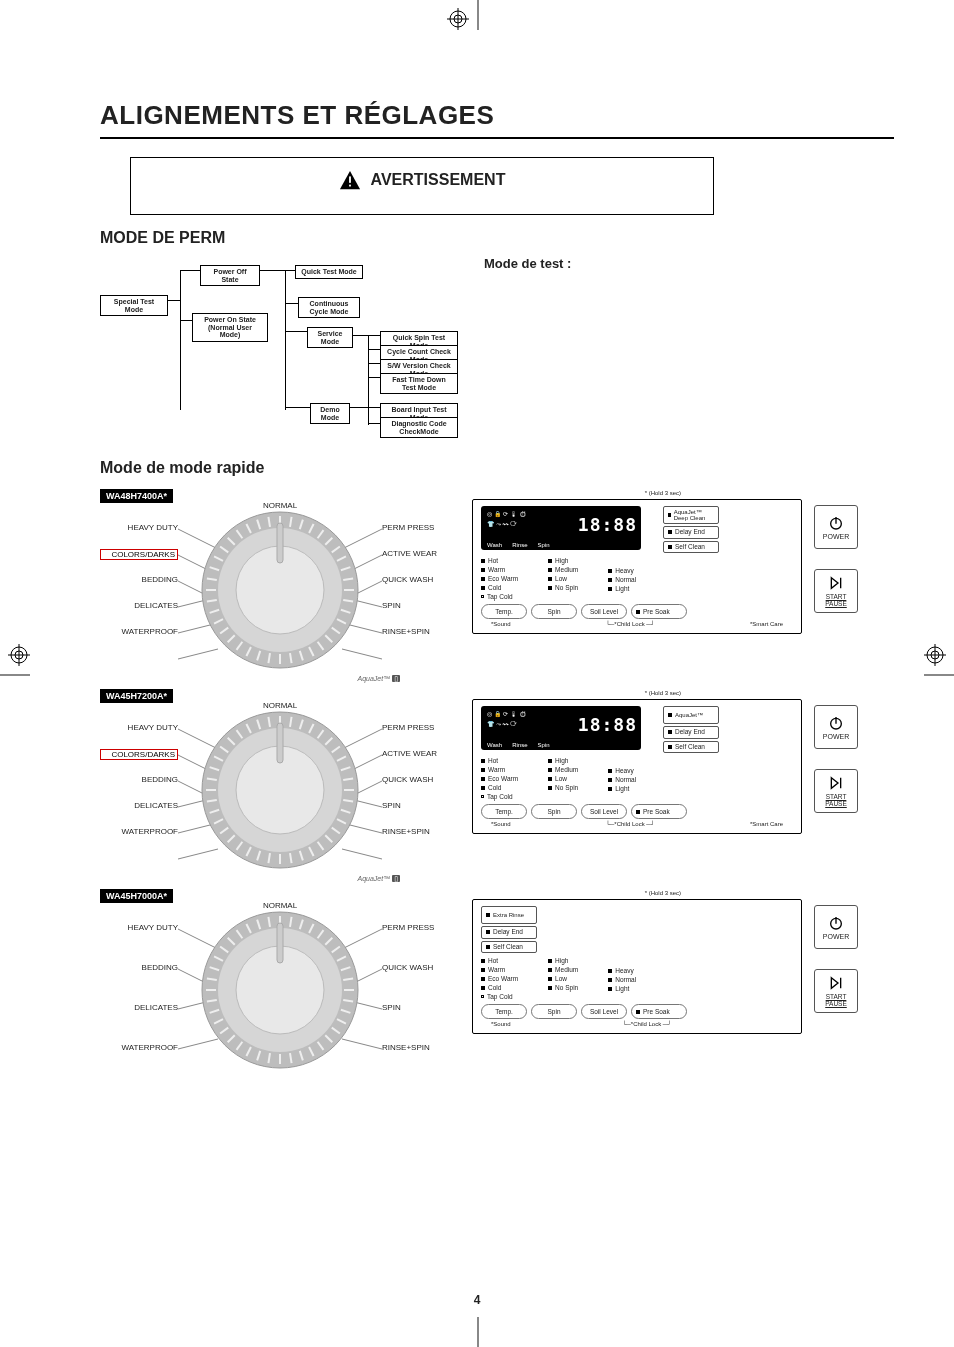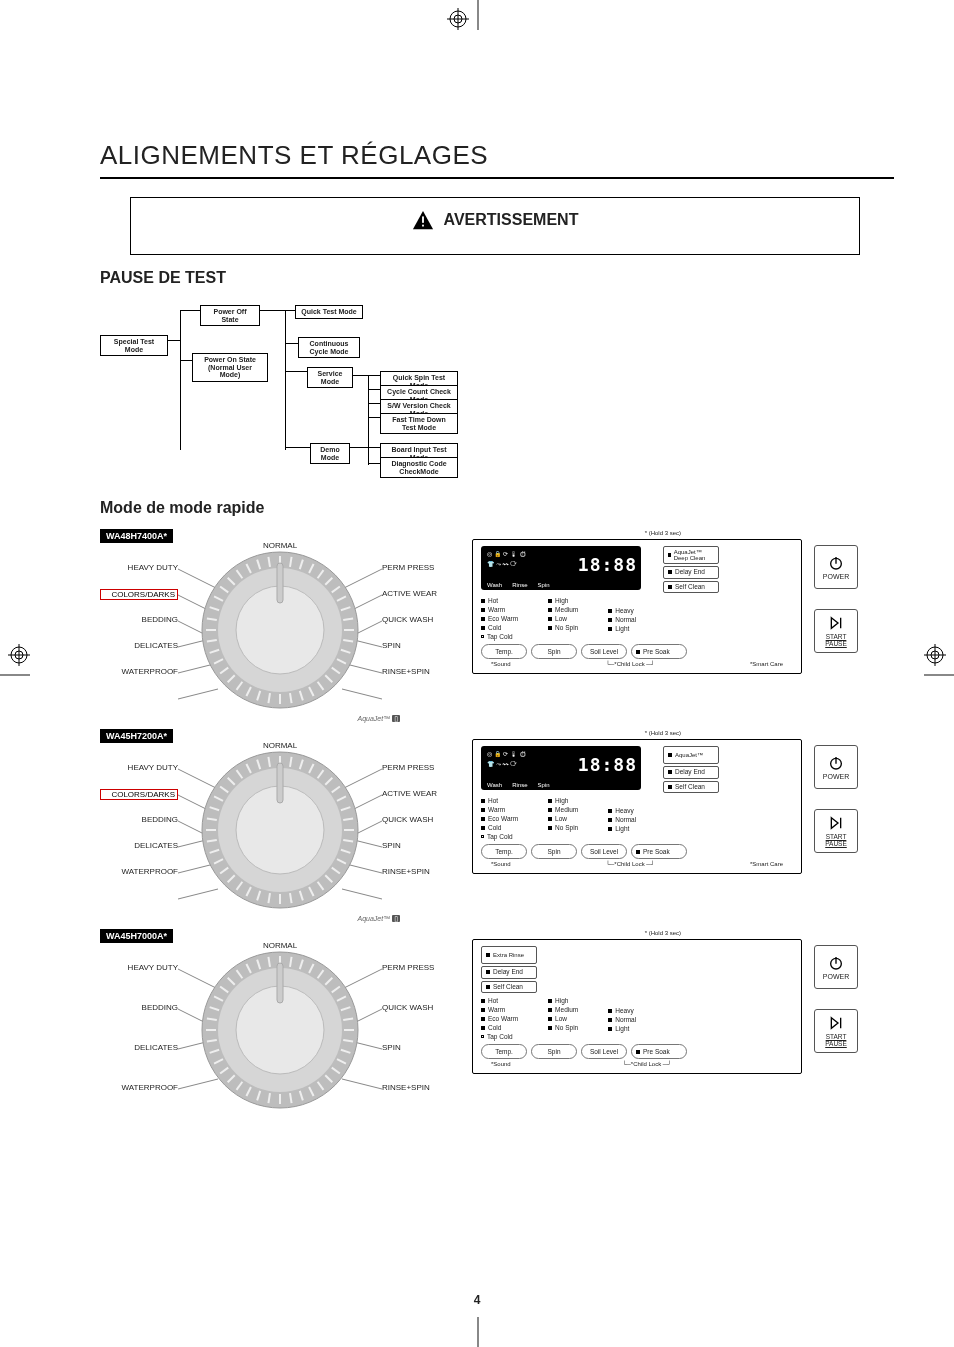--- a/index.html
+++ b/index.html
@@ -16,26 +16,26 @@
   .crop-t { top: 0; left: 50%; width: 0; height: 30px; }
   .crop-b { bottom: 0; left: 50%; width: 0; height: 30px; }
   .crop-l { left: 0; top: 50%; height: 0; width: 30px; }
   .crop-r { right: 0; top: 50%; height: 0; width: 30px; }
   .reg-mark { position: absolute; width: 22px; height: 22px; }
   .reg-mark svg { width: 100%; height: 100%; }
   .reg-t { top: 8px; left: calc(50% - 30px); }
   .reg-l { top: calc(50% - 30px); left: 8px; }
   .reg-r { top: calc(50% - 30px); right: 8px; }
 
-  h1 { font-size: 26px; font-weight: 400; letter-spacing: .5px; margin-bottom: 6px; margin-top: 40px; }
+  h1 { font-size: 26px; font-weight: 700; letter-spacing: .5px; margin-bottom: 6px; }
   .rule { border-top: 2px solid #000; margin-bottom: 18px; }
   h2 { font-size: 16px; font-weight: 800; margin: 14px 0 8px; }
   h3 { font-size: 13px; font-weight: 800; margin-bottom: 4px; }
 
-  .warning-box { border: 1.5px solid #000; padding: 12px 20px 16px; margin: 0 0 10px 30px; width: 730px; }
+  .warning-box { border: 1.5px solid #000; padding: 12px 20px 16px; margin: 0 0 10px 30px; width: 584px; }
   .warning-head { display: flex; align-items: center; justify-content: center; gap: 10px; font-size: 16px; font-weight: 800; margin-bottom: 8px; }
   .warn-icon { width: 22px; height: 20px; }
   .warning-text { font-size: 13px; line-height: 1.45; }
 
   .mode-row { display: flex; gap: 24px; }
   .flowchart { width: 360px; height: 190px; position: relative; font-size: 7px; font-weight: 700; }
   .fc-box { position: absolute; border: 1px solid #000; background: #fff; padding: 2px 4px; text-align: center; line-height: 1.1; }
   .fc-line { position: absolute; background: #000; }
 
   .desc { flex: 1; font-size: 13px; line-height: 1.45; }
@@ -112,21 +112,21 @@
       <svg viewBox="0 0 24 22">
           <path d="M12 1 L23 21 L1 21 Z" fill="#000"></path>
           <rect x="11" y="7" width="2" height="7" fill="#fff"></rect>
           <rect x="11" y="16" width="2" height="2" fill="#fff"></rect>
         </svg>
     </span>
     <span>AVERTISSEMENT</span>
   </div>
 </div>
 
-<h2>PAUSE DE TEST</h2>
+<h2>MODE DE PERM</h2>
 
 <div class="mode-row">
   <div class="flowchart">
     <div class="fc-box" style="left:0;top:40px;width:68px">Special Test Mode</div>
     <div class="fc-box" style="left:100px;top:10px;width:60px">Power Off State</div>
     <div class="fc-box" style="left:92px;top:58px;width:76px">Power On State
 (Normal User Mode)</div>
     <div class="fc-box" style="left:195px;top:10px;width:68px">Quick Test Mode</div>
     <div class="fc-box" style="left:198px;top:42px;width:62px">Continuous Cycle Mode</div>
     <div class="fc-box" style="left:207px;top:72px;width:46px">Service Mode</div>
@@ -149,20 +149,21 @@
     <div class="fc-line" style="left:185px;top:152px;width:25px;height:1px"></div>
     <div class="fc-line" style="left:268px;top:80px;width:1px;height:90px"></div>
     <div class="fc-line" style="left:253px;top:80px;width:27px;height:1px"></div>
     <div class="fc-line" style="left:268px;top:94px;width:12px;height:1px"></div>
     <div class="fc-line" style="left:268px;top:108px;width:12px;height:1px"></div>
     <div class="fc-line" style="left:268px;top:122px;width:12px;height:1px"></div>
     <div class="fc-line" style="left:250px;top:152px;width:30px;height:1px"></div>
     <div class="fc-line" style="left:268px;top:168px;width:12px;height:1px"></div>
   </div>
   <div class="desc">
+    <h3>Mode de test :</h3>
   </div>
 </div>
 
 <h2>Mode de mode rapide</h2>
 
 <div class="panels" id="panels">
     <div class="panel-row">
     <div class="dial-wrap">
       <div class="model-tag">WA48H7400A*</div>
       <div style="position:relative;height:176px">

